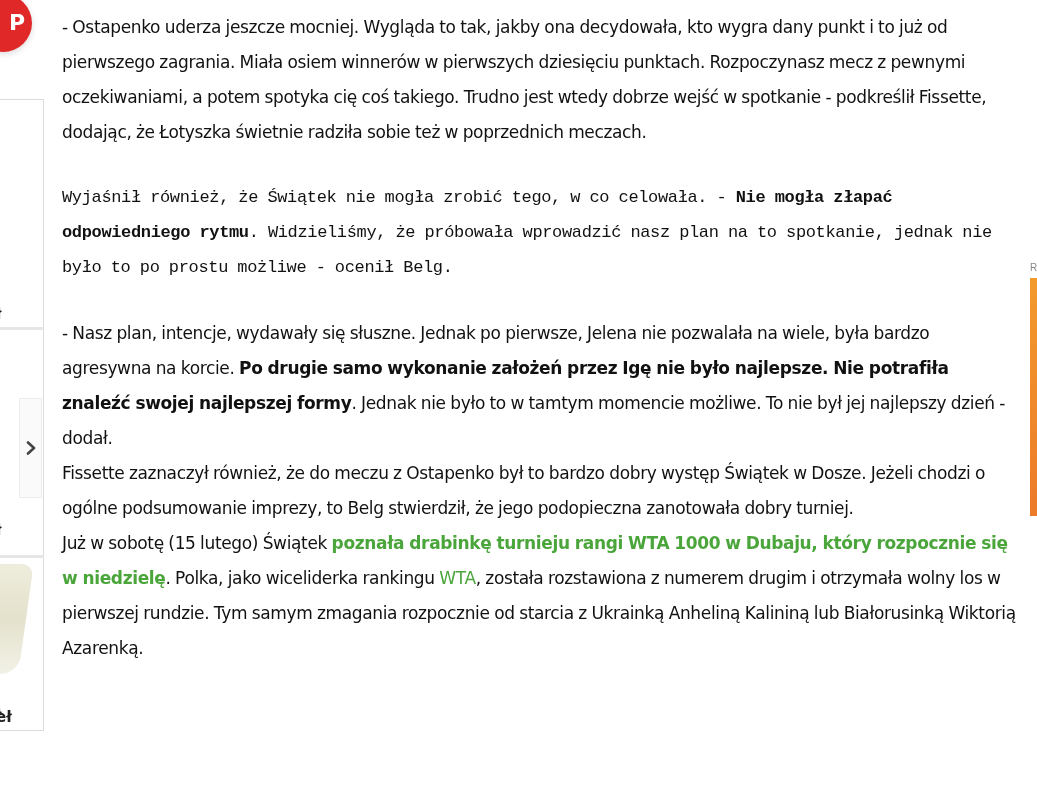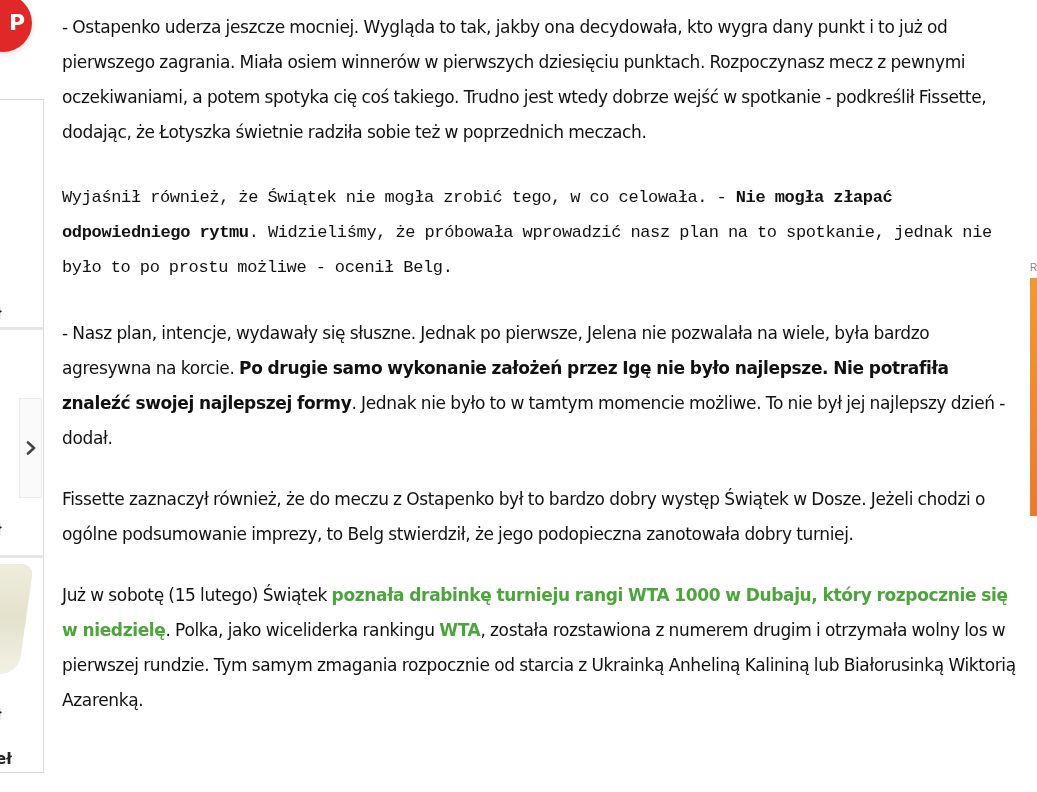--- a/index.html
+++ b/index.html
@@ -50,21 +50,21 @@
       position: absolute;
       left: 0;
       width: 44px;
       border-right: 1px solid #dcdcdc;
       border-top: 1px solid #dcdcdc;
       box-sizing: border-box;
       overflow: hidden;
     }
     .rail-card.c1 { top: 99px; height: 228px; }
     .rail-card.c2 { top: 327px; height: 228px; border-top: 3px solid #e6e6e6; }
-    .rail-card.c3 { top: 555px; height: 218px; border-top: 3px solid #e6e6e6; border-bottom: 1px solid #dcdcdc; }
+    .rail-card.c3 { top: 555px; height: 176px; border-top: 3px solid #e6e6e6; border-bottom: 1px solid #dcdcdc; }
     .rail-title-frag {
       position: absolute;
       left: -4px;
       font-size: 15px;
       font-weight: bold;
       color: #222;
     }
     .c1 .rail-title-frag { bottom: 4px; }
     .c2 .rail-title-frag { bottom: 16px; }
     .c3 .rail-title-frag.t1 { top: 148px; }
@@ -104,26 +104,25 @@
       font-size: 17px;
       line-height: 35px;
       letter-spacing: -0.35px;
       word-spacing: -0.5px;
     }
     .article p {
       margin: 0;
     }
     .article p.gap-lg { margin-top: 30px; font-family: Liberation Mono, monospace; }
     .article p.gap-sm { margin-top: 31px; }
-    .article p.gap-md { margin-top: 26px; }
+    .article p.gap-md { }
     .article b { font-weight: bold; }
     .article a {
       color: #4aa53a;
       text-decoration: none;
-      font-weight: bold;
     }
     .article a.strong { font-weight: bold; }
 
     
     .right-label {
       position: absolute;
       left: 1030px;
       top: 262px;
       font-size: 10px;
       color: #888;

